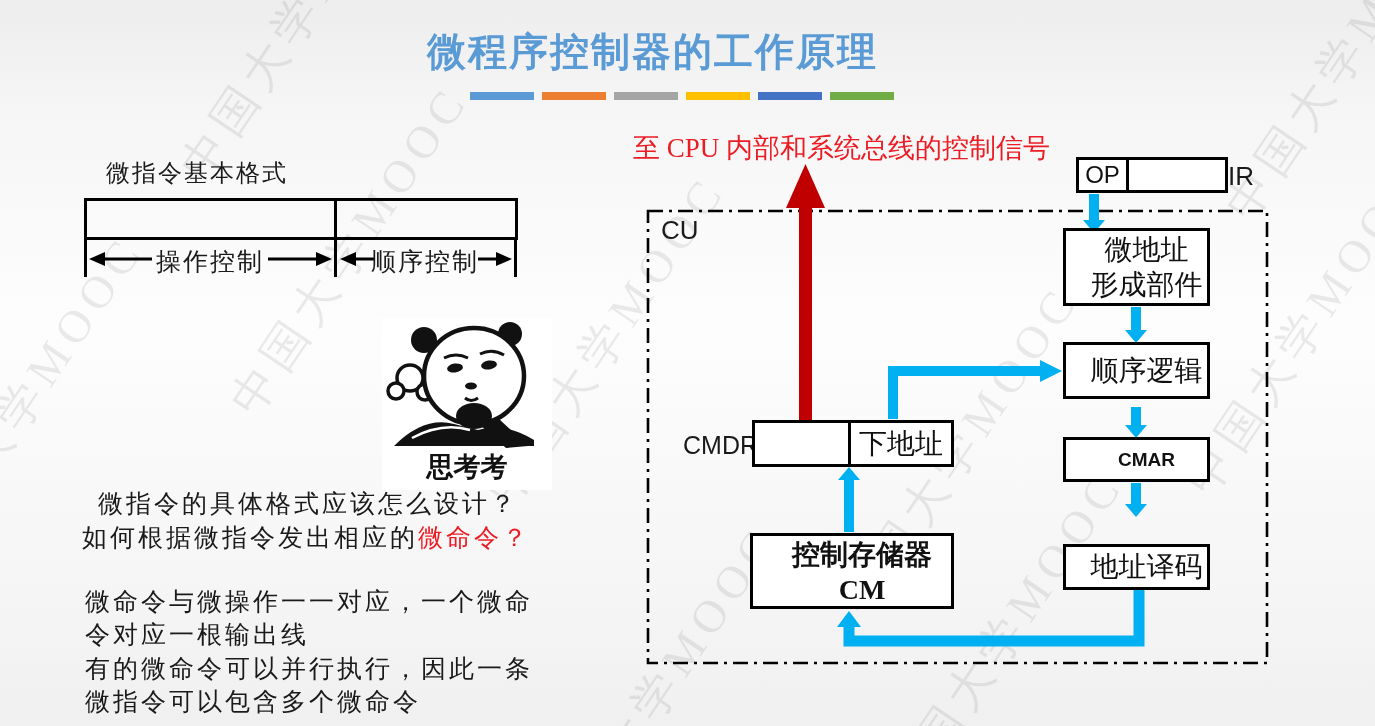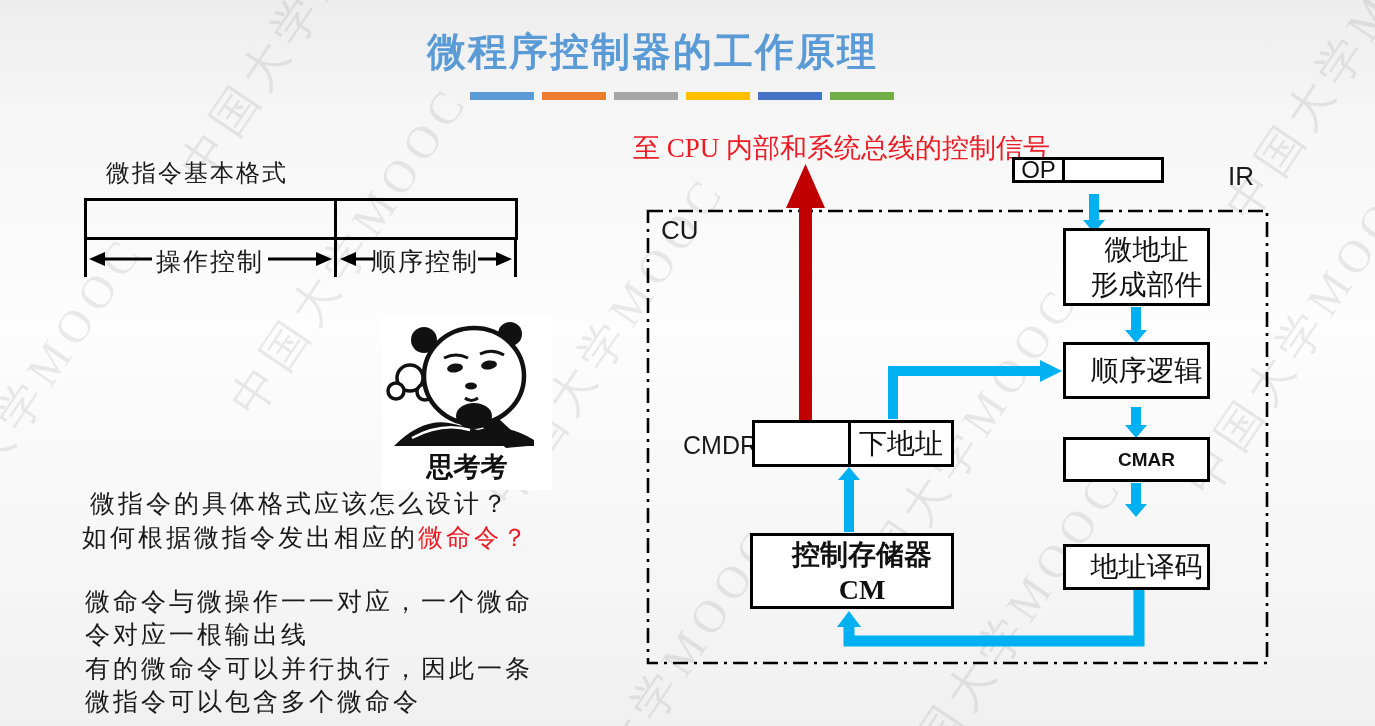--- a/index.html
+++ b/index.html
@@ -154,36 +154,36 @@
       <ellipse cx="89" cy="68" rx="6" ry="3.5" fill="#111"></ellipse>
       <path d="M83 80 Q89 85 96 80" stroke="#111" stroke-width="3" fill="none"></path>
       <ellipse cx="92" cy="98" rx="18" ry="13" fill="#111"></ellipse>
       <polygon points="97,106 124,130 146,128 116,100" fill="#111"></polygon>
       <path d="M12 128 Q42 98 72 106 L96 112 Q122 104 152 122 L152 128 Z" fill="#111"></path>
       <path d="M30 120 Q60 104 88 112" stroke="#fff" stroke-width="2.5" fill="none"></path>
     </g>
     <text x="85" y="158" text-anchor="middle" font-size="27" font-weight="bold" font-family="Liberation Sans, DejaVu Sans, sans-serif" fill="#111">思考考</text>
   </svg>
 
-  <div class="txt serif qline" style="left:90px;top:487px;">微指令的具体格式应该怎么设计？</div>
+  <div class="txt serif qline" style="left:98px;top:487px;">微指令的具体格式应该怎么设计？</div>
   <div class="txt serif qline" style="left:82px;top:521px;">
     <span>如何根据微指令发出相应的</span><span class="red">微命令？</span>
   </div>
   <div class="txt serif qline" style="left:85px;top:585px;line-height:33px;">
     <span>微命令与微操作一一对应，一个微命</span><br>
     <span>令对应一根输出线</span>
   </div>
   <div class="txt serif qline" style="left:85px;top:652px;line-height:33px;">
     <span>有的微命令可以并行执行，因此一条</span><br>
     <span>微指令可以包含多个微命令</span>
   </div>
 
   <div class="txt serif" style="left:633px;top:130px;font-size:27px;color:var(--bright-red,#ec1c24);white-space:nowrap;">至 CPU 内部和系统总线的控制信号</div>
 
-  <div class="box cells sans" style="left:1012px;top:157px;width:152px;height:26px;font-size:24px;font-weight:500;">
+  <div class="box cells sans" style="left:1076px;top:157px;width:152px;height:36px;font-size:24px;font-weight:500;">
     <div class="cell-l" style="width:50px;">
       <span>OP</span>
     </div>
     <div class="cell-r"></div>
   </div>
   <div class="txt sans" style="left:1228px;top:161px;font-size:26px;font-weight:500;">IR</div>
 
   <div class="txt sans" style="left:661px;top:215px;font-size:26px;font-weight:500;">CU</div>
 
   <div class="box serif" style="left:1063px;top:228px;width:147px;height:78px;font-size:28px;line-height:35px;">

